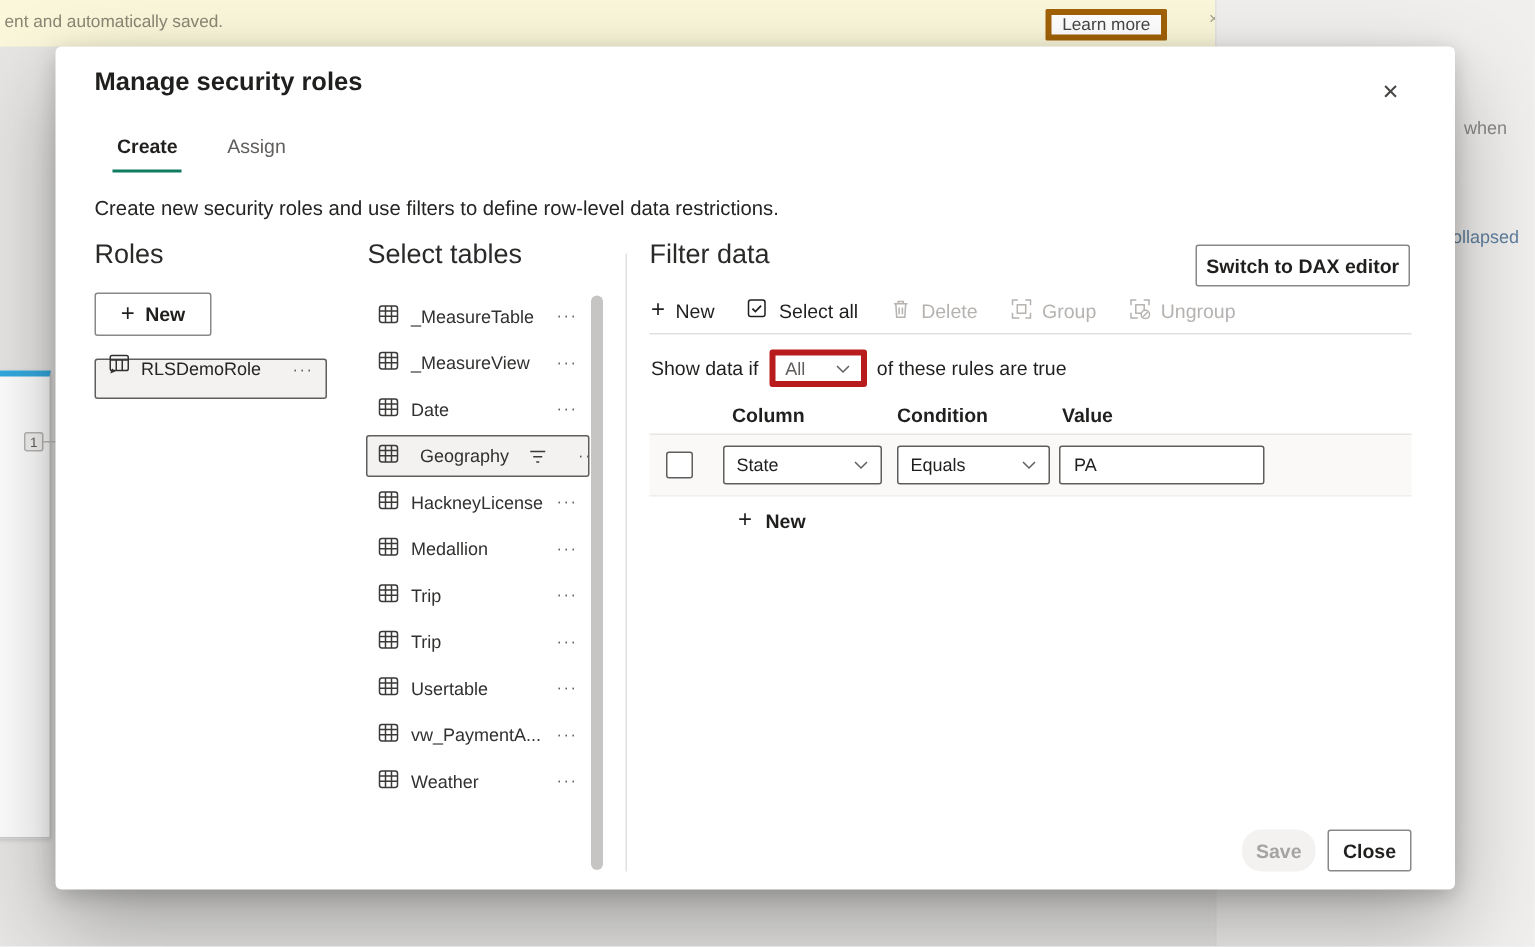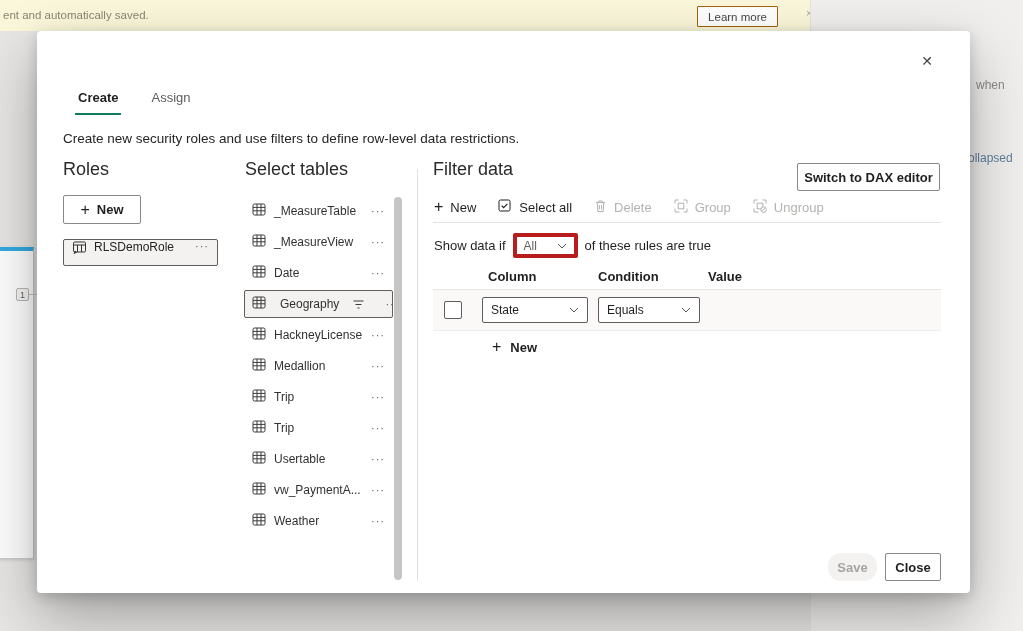--- a/index.html
+++ b/index.html
@@ -3,21 +3,21 @@
 <meta charset="utf-8">
 <style>
   * { margin:0; padding:0; box-sizing:border-box; }
   html,body { width:1023px; height:631px; overflow:hidden; }
   body { font-family:"Liberation Sans", sans-serif; background:#e7e6e5; position:relative; color:#201f1e; }
 
   
   .banner { position:absolute; left:0; top:0; width:818px; height:31px; background:#faf7da; }
   .banner-msg { position:absolute; left:3px; top:9px; font-size:11.5px; color:#8b8674; }
   .learn-more { position:absolute; left:697px; top:6px; width:81px; height:21px; background:#fff;
-    border:1px solid #a16207; border-radius:1px; font-size:11.5px; color:#494745;
+    border:4px solid #a16207; border-radius:1px; font-size:11.5px; color:#494745;
     display:flex; align-items:center; justify-content:center; cursor:pointer; }
   .banner-close { position:absolute; left:806px; top:7px; font-size:11px; color:#a39f90; cursor:pointer; }
 
   
   .props { position:absolute; left:810px; top:0; width:213px; height:631px; background:#f0efed; border-left:1px solid #e6e4e2; }
   .props-header { height:35px; background:#f6f5f3; border-bottom:1px solid #e3e1df; }
   .props-title { padding-left:13px; line-height:35px; font-size:14px; font-weight:700; color:#3b3a39; }
   .props-when { position:absolute; left:165px; top:78px; font-size:12px; color:#8a8886; }
   .props-collapsed { position:absolute; left:157px; top:151px; font-size:12px; color:#5f7f9e; }
 
@@ -46,21 +46,21 @@
   .h-roles { left:26px; top:128px; }
   .h-tables { left:208px; top:128px; }
   .h-filter { left:396px; top:128px; }
 
   
   .new-role-btn { position:absolute; left:26px; top:164px; width:78px; height:29px; background:#fff;
     border:1px solid #8a8886; border-radius:2px; font-size:13px; font-weight:700; color:#201f1e;
     display:flex; align-items:center; justify-content:center; gap:7px; cursor:pointer; }
   .plus-glyph { font-size:16px; font-weight:400; line-height:1; color:#201f1e; }
   .role-item { position:absolute; left:26px; top:208px; width:155px; height:27px; background:#f3f2f1;
-    border:1px solid #605e5c; border-radius:2px; display:flex; align-items:flex-start; padding:0 8px; gap:7px;
+    border:1px solid #605e5c; border-radius:2px; display:flex; align-items:flex-end; padding:12px 8px; gap:7px;
     font-size:12px; color:#252423; cursor:pointer; }
   .more-dots { margin-left:auto; font-size:11px; letter-spacing:1px; color:#605e5c; cursor:pointer; }
 
   
   .tables-list { position:absolute; left:207px; top:166px; width:149px; }
   .table-row { height:28px; margin-bottom:3px; display:flex; align-items:center; padding:0 7px; gap:8px;
     font-size:12px; color:#323130; border:1px solid transparent; border-radius:2px; cursor:pointer; }
   .table-row.selected { background:#f3f2f1; border-color:#605e5c;gap:14px; }
   .table-row .filter-flag { margin-left:auto; display:flex; align-items:center; }
   .table-row .filter-flag + .more-dots { margin-left:7px; }
@@ -122,20 +122,21 @@
 <div class="canvas-card">
   
 </div>
 <div class="connector">
   <span class="line"></span>
   <span class="badge">1</span>
 </div>
 
 <div class="dialog">
 
+  <div class="dlg-title">Manage security roles</div>
   <div class="dlg-close">✕</div>
 
   <div class="tabs">
     <div class="tab active">Create</div>
     <div class="tab">Assign</div>
   </div>
 
   <div class="dlg-desc">Create new security roles and use filters to define row-level data restrictions.</div>
 
   <div class="col-heading h-roles">Roles</div>
@@ -325,20 +326,21 @@
       <svg width="10" height="6" viewBox="0 0 10 6">
           <path d="M1 1l4 4 4-4" fill="none" stroke="#605e5c"></path>
         </svg>
     </div>
     <div class="rule-select sel-cond">
       <span>Equals</span>
       <svg width="10" height="6" viewBox="0 0 10 6">
           <path d="M1 1l4 4 4-4" fill="none" stroke="#605e5c"></path>
         </svg>
     </div>
+    <input class="value-input" type="text" value="PA" style="">
   </div>
 
   <div class="add-rule">
     <span class="plus-glyph">+</span>
     <span>New</span>
   </div>
 
   <button class="footer-save" disabled="">Save</button>
   <button class="footer-close">Close</button>
 </div>

